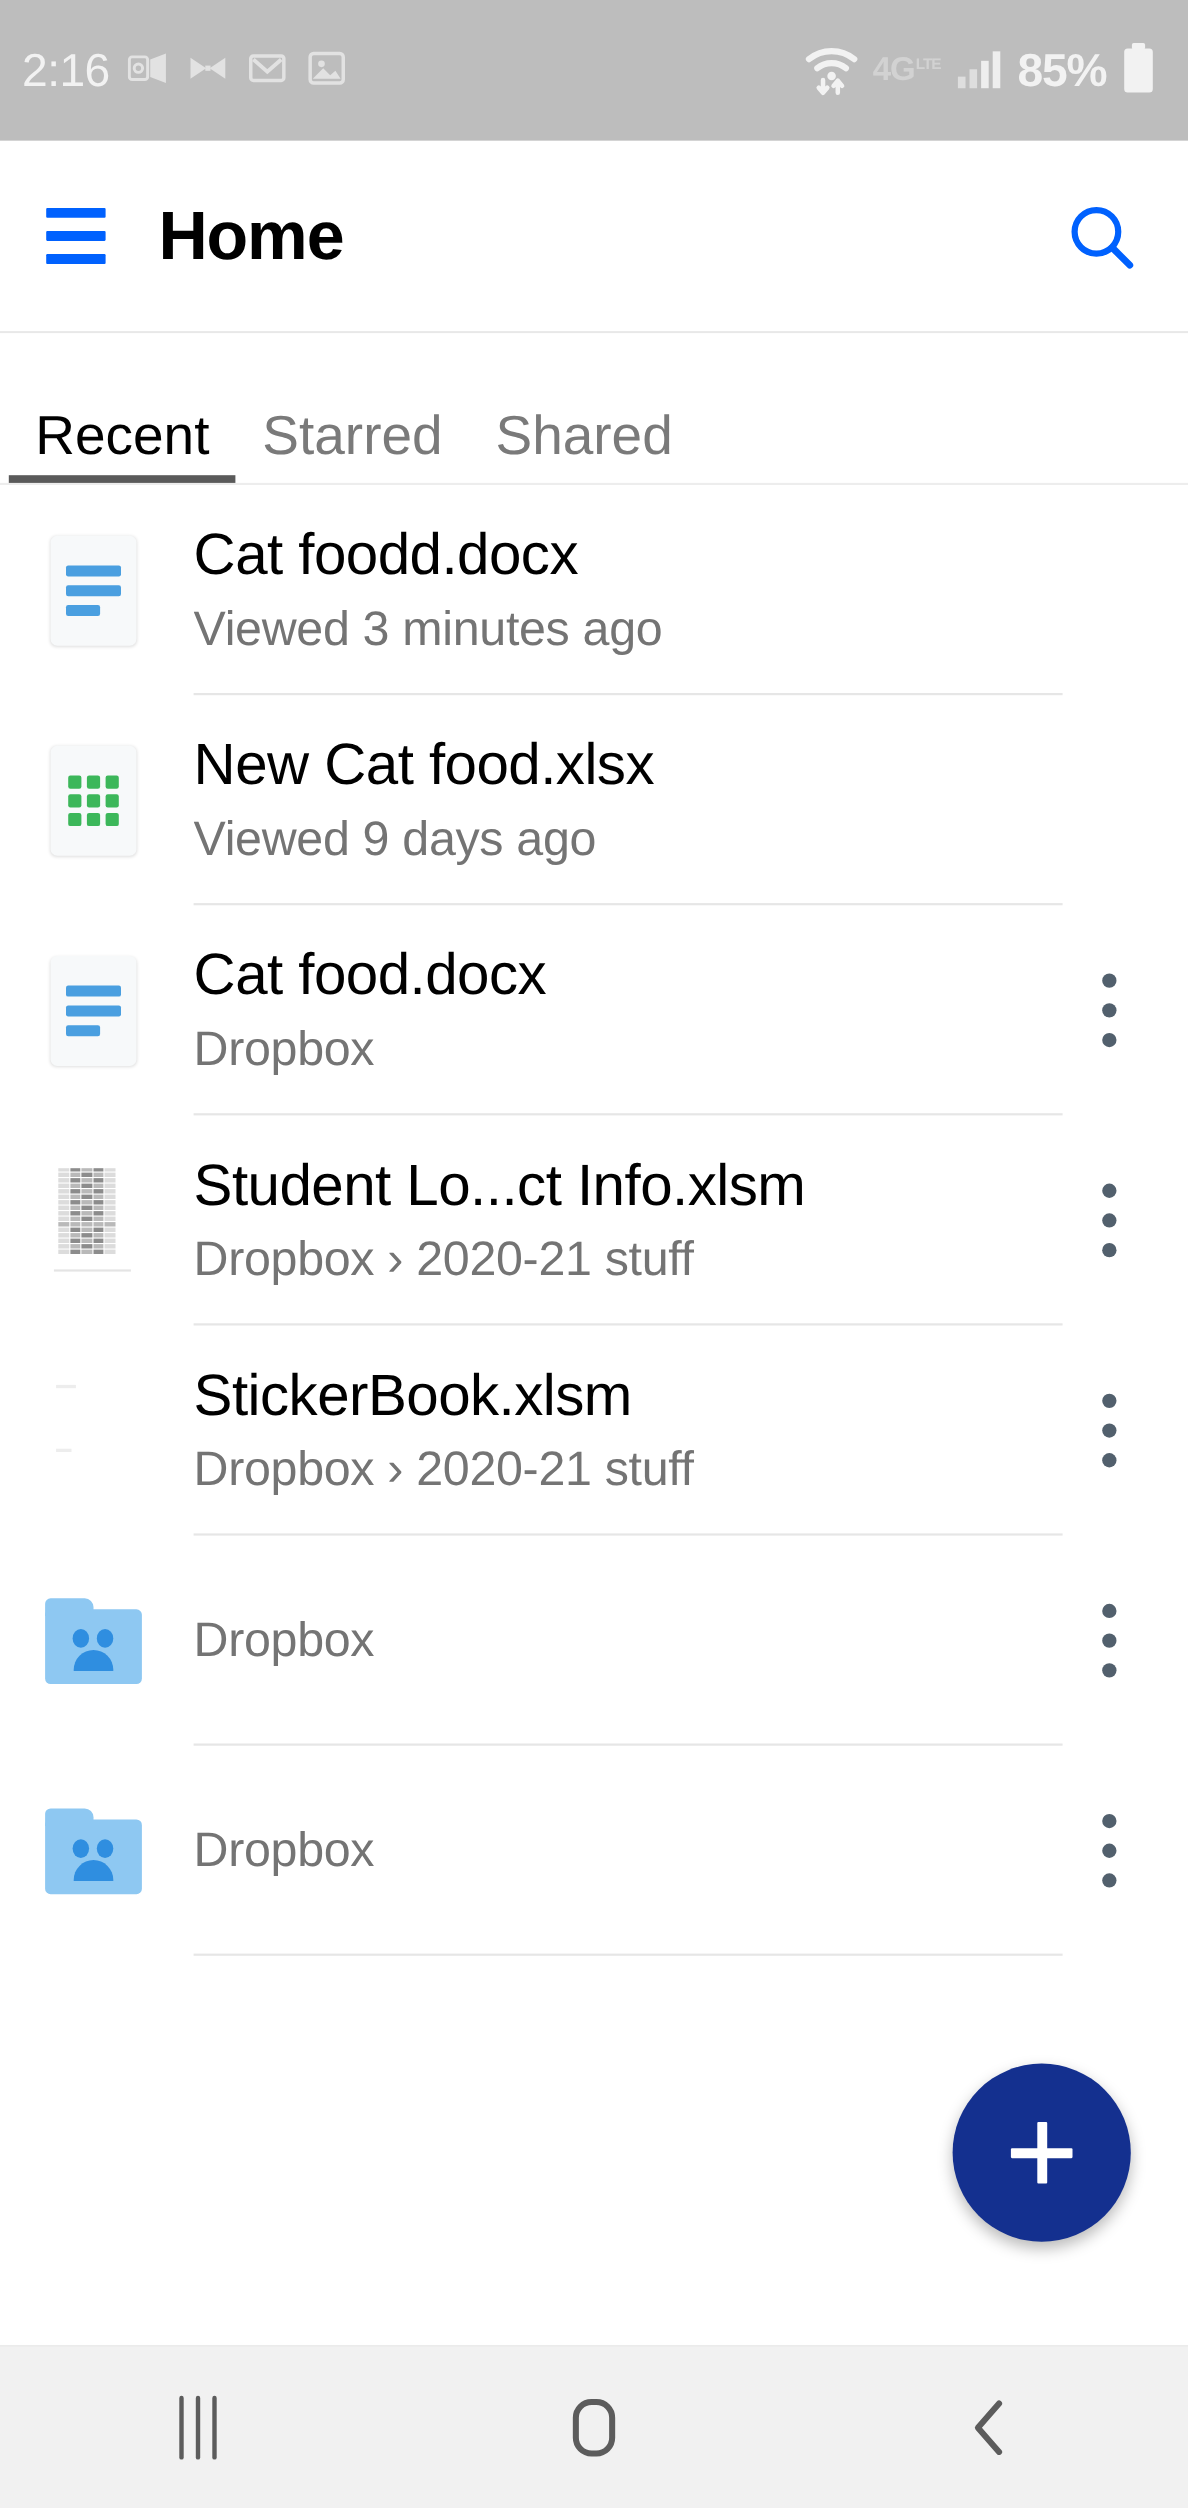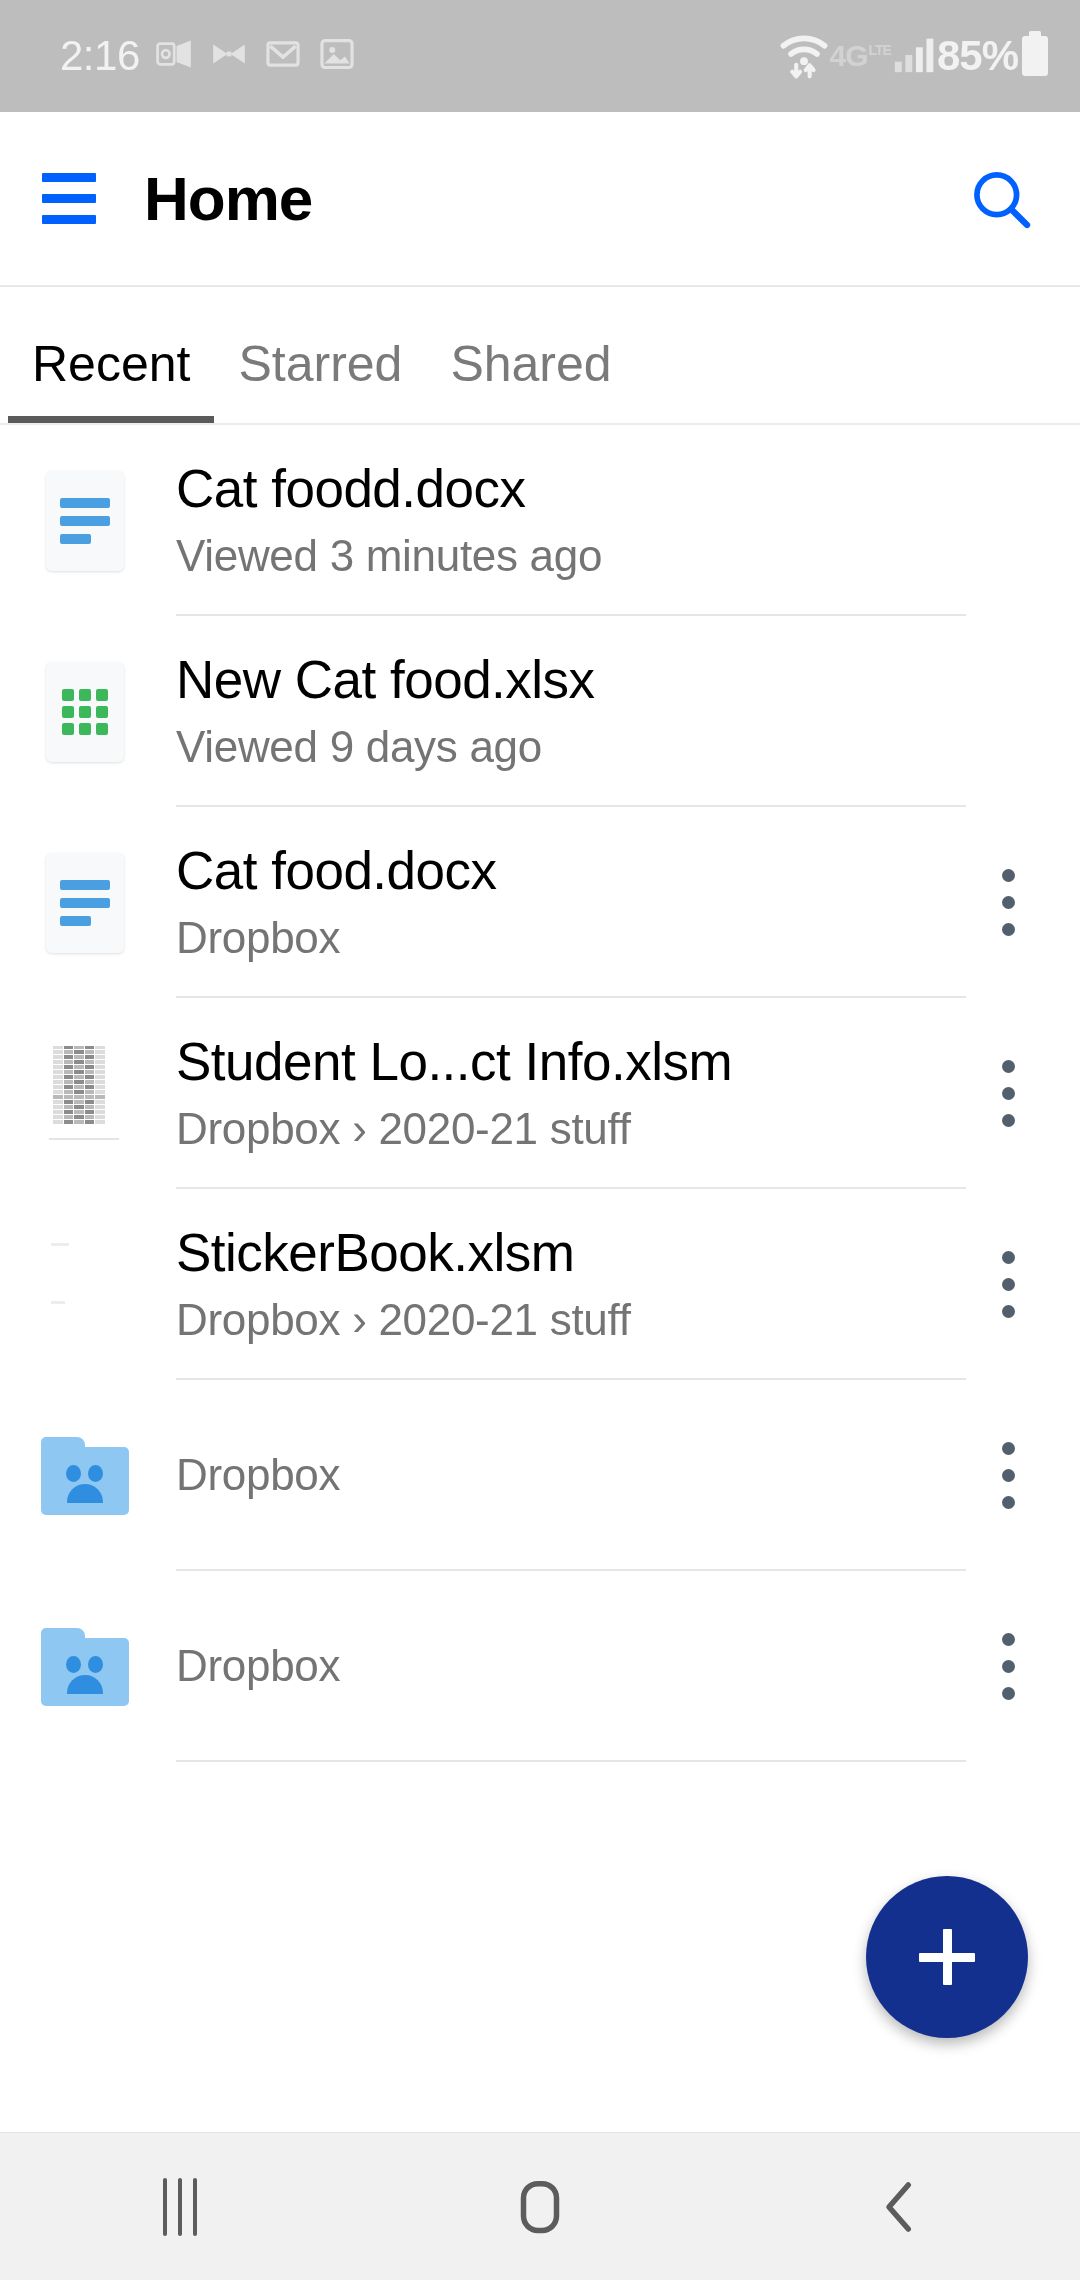--- a/index.html
+++ b/index.html
@@ -14,34 +14,34 @@
     position: relative;
     width: 1080px;
     height: 2280px;
     background: #ffffff;
     display: flex;
     flex-direction: column;
   }
 
   
   .status-bar {
-    height: 112px;
+    height: 128px;
     background: #bdbdbd;
     display: flex;
     align-items: center;
     justify-content: space-between;
-    padding: 0 28px 0 60px;
+    padding: 0 28px 0 20px;
     flex: 0 0 auto;
   }
   .status-left, .status-right {
     display: flex;
     align-items: center;
   }
   .status-left { gap: 16px; }
-  .status-right { }
+  .status-right { gap: 12px; }
   .clock {
     color: #f2f2f2;
     font-size: 42px;
     letter-spacing: -0.5px;
     font-family: "Liberation Sans", sans-serif;
   }
   .sicon { display: block; }
   .battery-pct {
     color: #f2f2f2;
     font-size: 42px;
@@ -108,21 +108,21 @@
     height: 138px;
     display: flex;
     align-items: flex-end;
     background: #ffffff;
     border-bottom: 2px solid #ededed;
     padding-left: 8px;
     flex: 0 0 auto;
   }
   .tab {
     position: relative;
-    padding: 0 24px 30px 24px;
+    padding: 0 24px 14px 24px;
     font-size: 50px;
     color: #7a7a7a;
     cursor: pointer;
     white-space: nowrap;
   }
   .tab.active { color: #000000; }
   .tab.active::after {
     content: "";
     position: absolute;
     left: 0; right: 0; bottom: 0;

